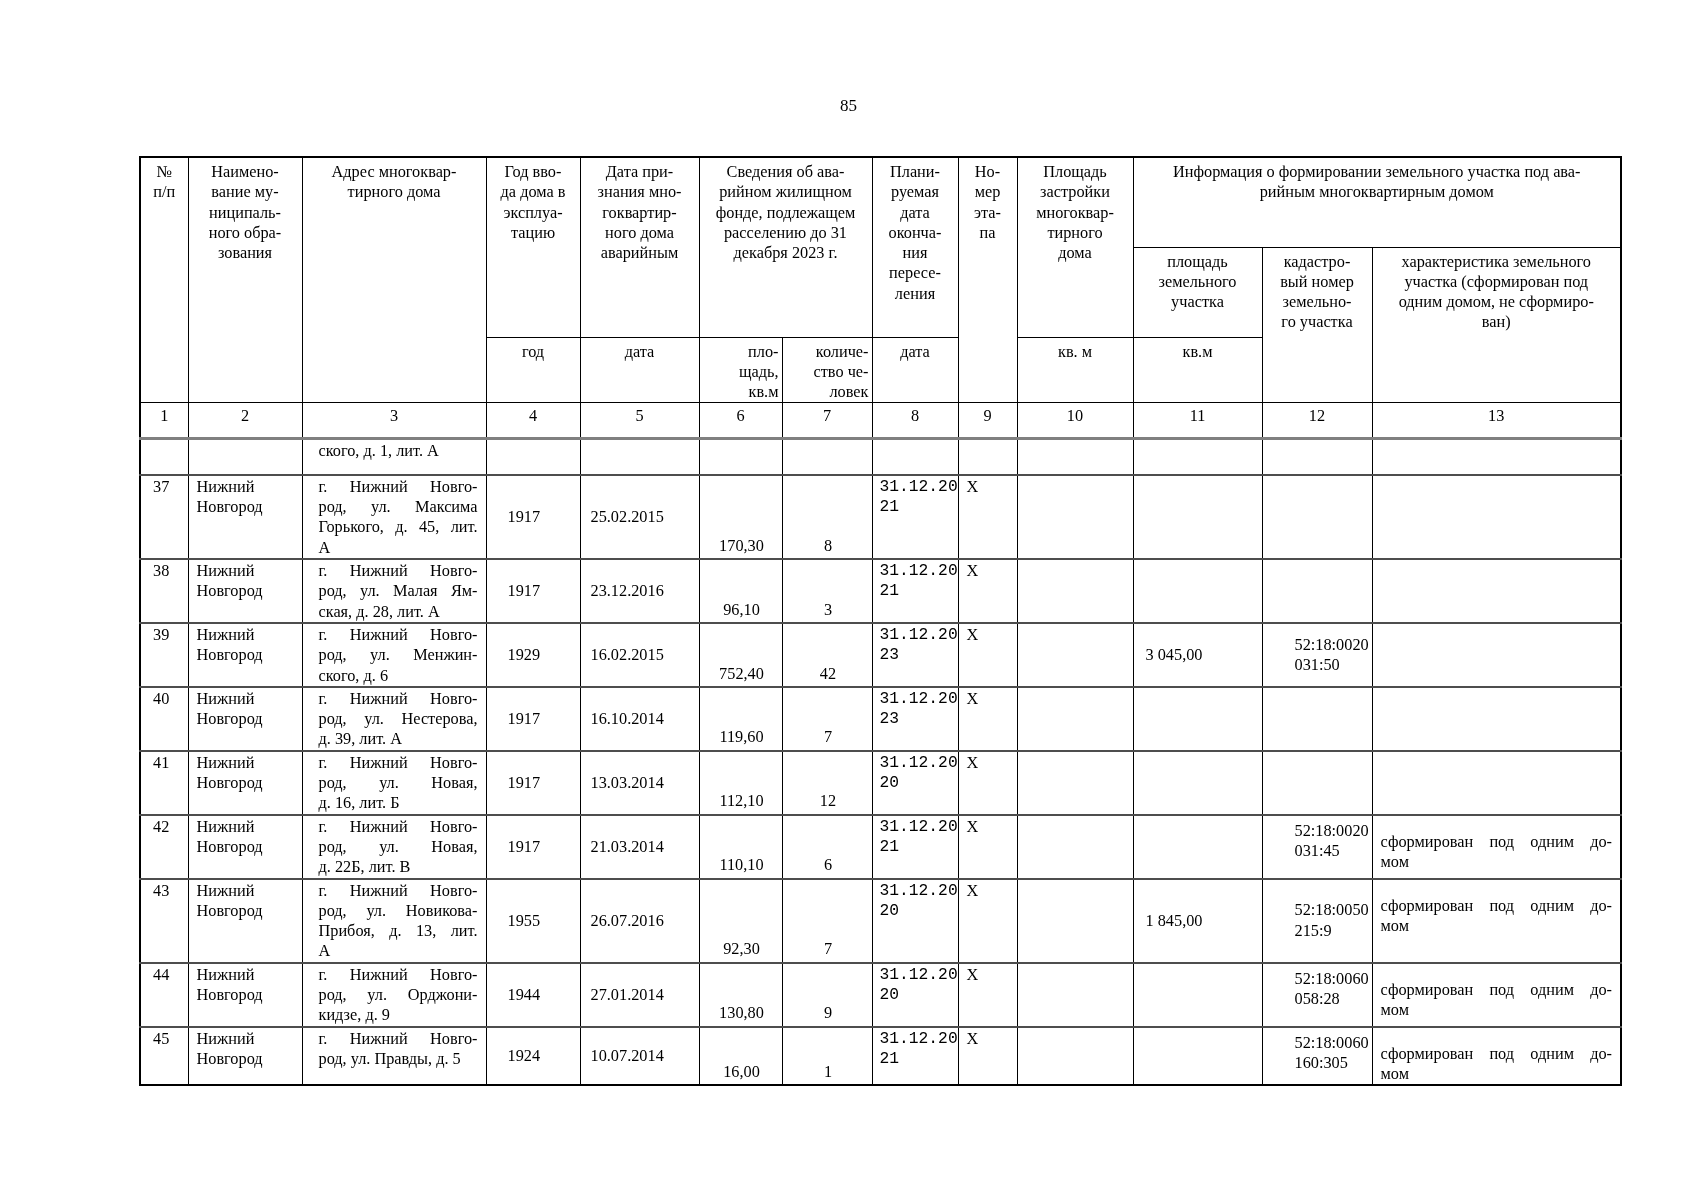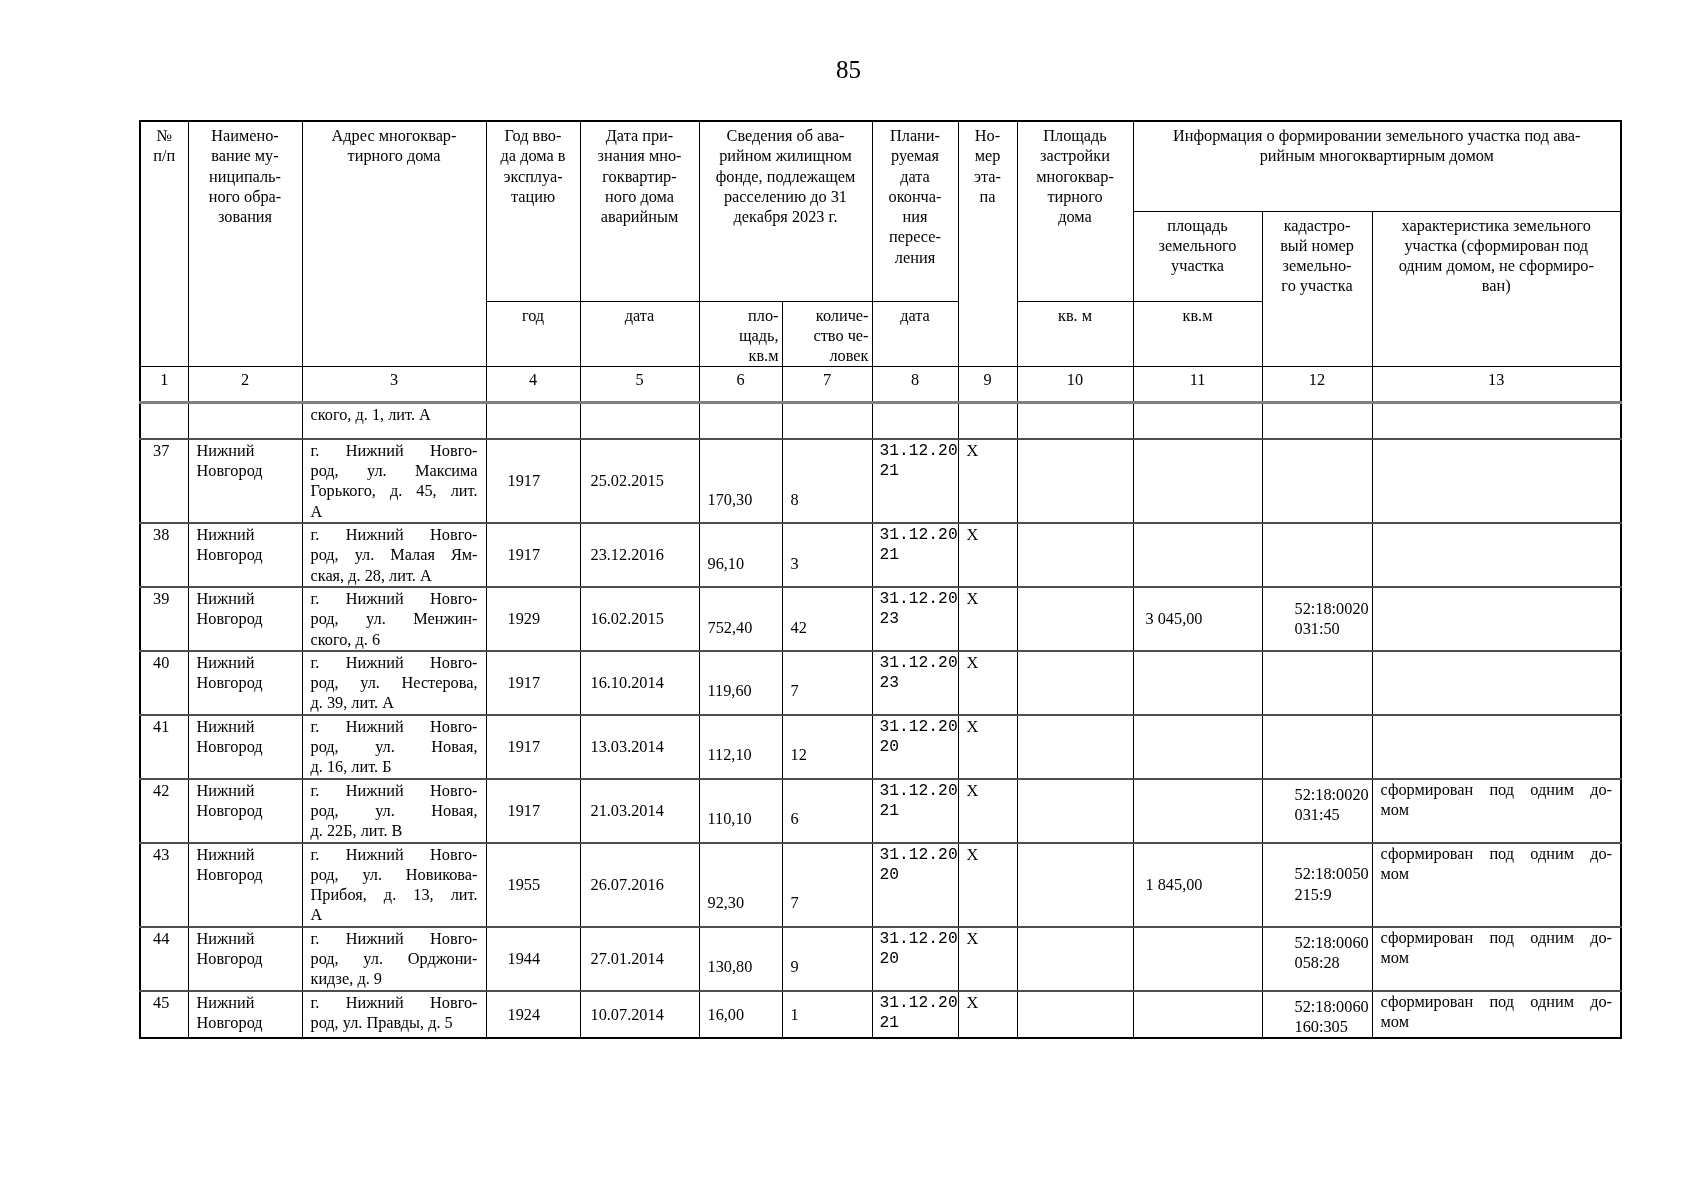--- a/index.html
+++ b/index.html
@@ -10,22 +10,23 @@
   body {
     width: 1697px;
     height: 1200px;
     overflow: hidden;
     font-family: "Liberation Serif", "DejaVu Serif", serif;
     color: #000;
   }
   .page-number {
     padding-top: 58px;
     text-align: center;
-    font-size: 25px;
+    font-size: 17px;
     line-height: 24px;
+    margin-top: 36px;
   }
   table.main {
     border-collapse: collapse;
     table-layout: fixed;
     width: 1481px;
     margin: 38px 0 0 139px;
     border: 2px solid #000;
   }
   th, td {
     border: 1px solid #000;
@@ -55,29 +56,29 @@
   }
   tbody td {
     vertical-align: top;
     text-align: left;
     padding: 1px 6px 0 8px;
     border-top: 2px solid #4d4d4d;
   }
   tbody tr.carry td { height: 36px; }
   td.c1 { padding-left: 12px; }
   td.c2 { white-space: pre-line; }
-  td.c3 { padding-left: 8px; padding-right: 8px; }
+  td.c3 { padding-left: 16px; padding-right: 8px; }
   td.c4 { vertical-align: middle; padding-left: 21px; }
   td.c5 { vertical-align: middle; padding-left: 10px; margin-left: 48px; }
-  td.c6, td.c7 { vertical-align: bottom; padding-bottom: 12px; }
+  td.c6, td.c7 { vertical-align: bottom; padding-bottom: 2px; text-align: center; }
   td.c8 { white-space: pre-line; padding-left: 7px; font-family: Liberation Mono, monospace; }
   td.c9 { padding-left: 8px; }
   td.c11 { vertical-align: middle; padding-left: 12px; margin-top: 24px; }
   td.c12 { white-space: pre-line; padding-top: 5px; padding-left: 32px; }
-  td.c13 { padding-top: 0; padding-right: 8px; }
+  td.c13 { padding-top: 16px; padding-right: 8px; }
   tr.row-39 td.c12, tr.row-43 td.c12 { vertical-align: middle; padding-top: 0; }
   .jl {
     text-align: justify;
     text-align-last: justify;
   }
 </style>
 </head>
 <body>
 
 <div class="page-number">85</div>

